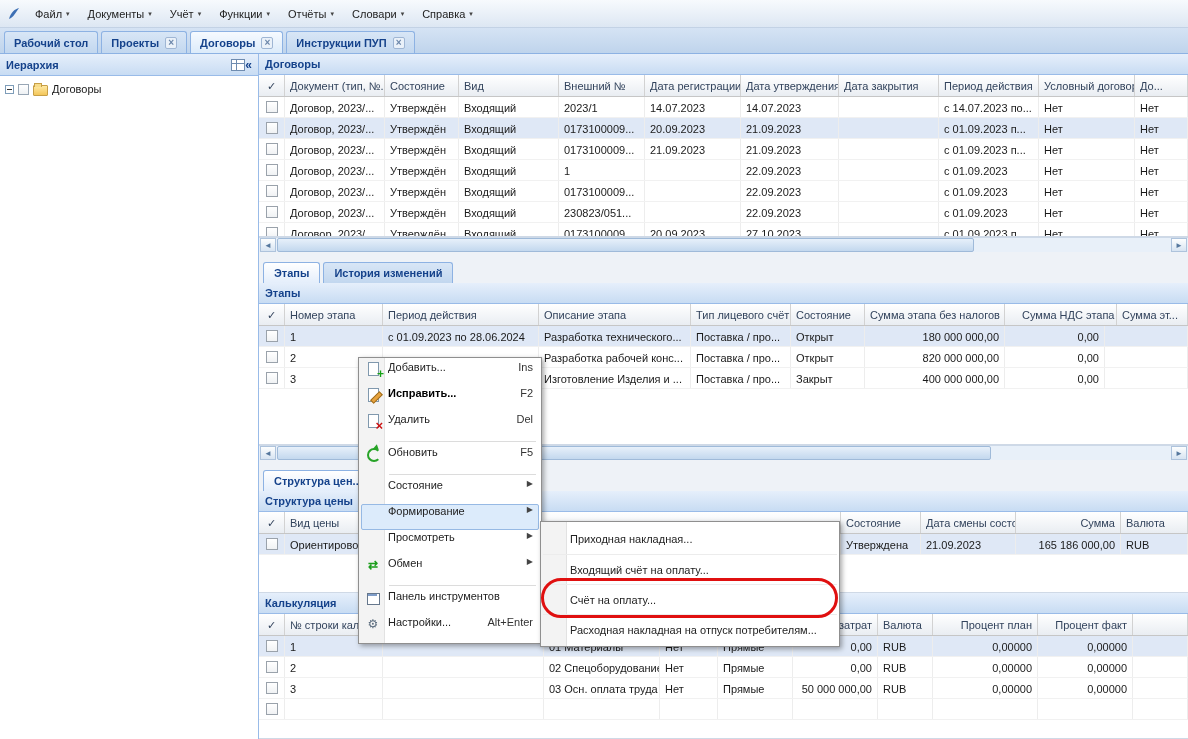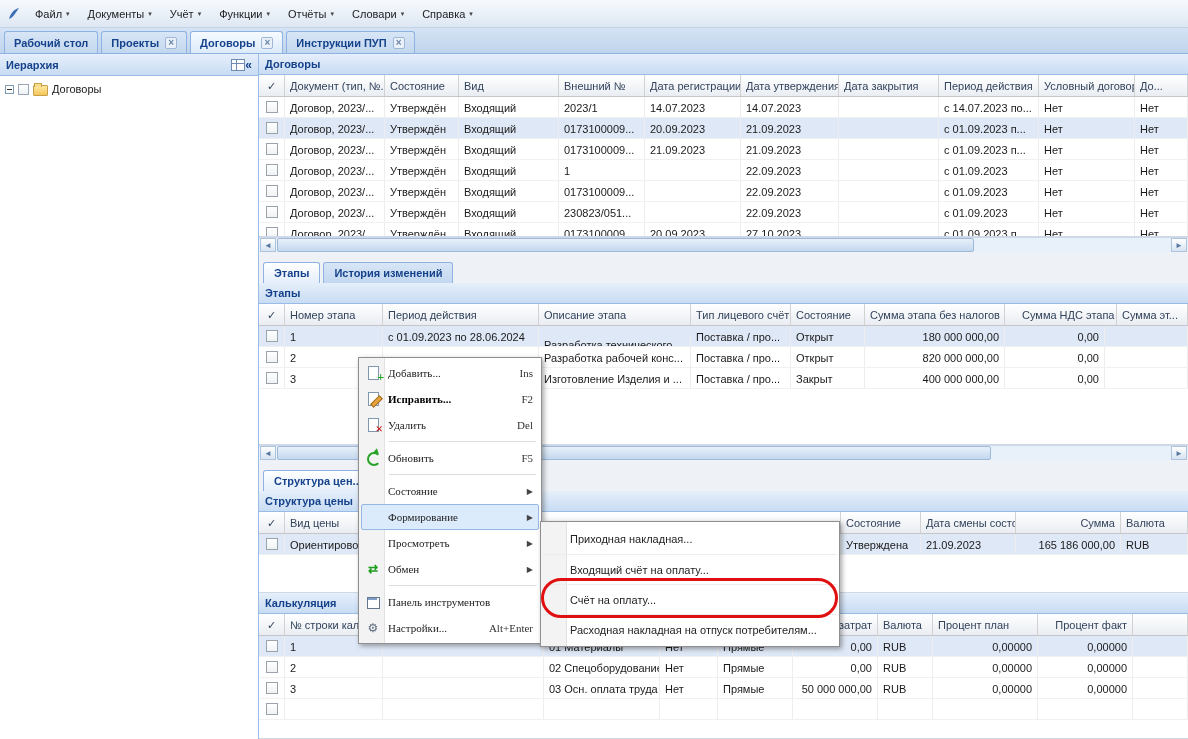--- a/index.html
+++ b/index.html
@@ -53,21 +53,21 @@
   .subtab{height:21px;padding:0 10px;display:flex;align-items:center;border:1px solid #8db2e3;border-bottom:none;border-radius:3px 3px 0 0;background:linear-gradient(#d8e6f6,#c2d7ef);color:#15428b;font-weight:bold;}
   .subtab.active{background:linear-gradient(#ffffff,#e4eefb);}
 
   .hscroll{height:16px;background:#e8f0f9;border-top:1px solid #cdd9e8;display:flex;align-items:center;gap:1px;padding:0 1px;}
   .hs-btn{width:16px;height:14px;font-size:8px;color:#56789e;background:linear-gradient(#fdfefe,#d7e4f2);border:1px solid #aec3dc;display:flex;align-items:center;justify-content:center;}
   .hs-track{flex:1;height:14px;position:relative;}
   .hs-thumb{position:absolute;left:0;top:0;height:14px;background:linear-gradient(#e7f0fa,#c3d8ee);border:1px solid #9fbad9;border-radius:2px;}
 
   
   .ctx{position:absolute;left:358px;top:357px;width:184px;background:linear-gradient(90deg,#f3f3f3 0,#f3f3f3 25px,#e2e2e2 25px,#e2e2e2 26px,#fff 26px);border:1px solid #8f8f8f;box-shadow:2px 2px 5px rgba(0,0,0,.35);padding:2px;z-index:10;}
-  .ctx-item{height:26px;display:flex;align-items:center;padding-right:5px;border:1px solid transparent;border-radius:2px;font-family:Liberation Serif, serif;}
+  .ctx-item{height:26px;display:flex;align-items:flex-start;padding-right:5px;border:1px solid transparent;border-radius:2px;}
   .ctx-item.hl{background:#dcebfb;border-color:#96b9e4;}
   .ctx-item .lbl{flex:1;color:#222;}
   .ctx-item .lbl.b{font-weight:bold;color:#000;}
   .ctx-item .sc{color:#333;margin-left:10px;}
   .ctx-item .arrow{font-size:8px;color:#444;margin-left:8px;}
   .ctx-sep{height:1px;background:#dcdcdc;margin:3px 3px 3px 28px;}
   .mi{width:16px;height:16px;margin:0 7px 0 3px;position:relative;flex-shrink:0;}
   .mi.add-document-icon::before,.mi.duplicate-icon::before,.mi.edit-icon::before,.mi.delete-icon::before{content:'';position:absolute;left:3px;top:1px;width:9px;height:12px;background:#fff;border:1px solid #8098ad;}
   .mi.duplicate-icon::before{box-shadow:3px 2px 0 -1px #eef4fa,3px 2px 0 0 #8098ad;}
   .mi.add-document-icon::after,.mi.duplicate-icon::after{content:'+';position:absolute;right:-3px;bottom:-4px;color:#18a318;font-weight:bold;font-size:12px;}
@@ -323,21 +323,21 @@
           <div class="gcell hcell" style="width: 140px; text-align: right;">Сумма этапа без налогов</div>
           <div class="gcell hcell" style="width: 100px; text-align: right; margin-left: 12px;">Сумма НДС этапа</div>
           <div class="gcell hcell" style="flex: 1 1 0%;">Сумма эт...</div>
         </div>
         <div class="grow selected">
           <div class="gcell cbcell" style="width: 26px;">
             <span class="cb"></span>
           </div>
           <div class="gcell" style="width: 98px;">1</div>
           <div class="gcell" style="width: 156px;">с 01.09.2023 по 28.06.2024</div>
-          <div class="gcell" style="width: 152px; margin-top: 8px;">Разработка технического...</div>
+          <div class="gcell" style="width: 152px;">Разработка технического...</div>
           <div class="gcell" style="width: 100px;">Поставка / про...</div>
           <div class="gcell" style="width: 74px;">Открыт</div>
           <div class="gcell" style="width: 140px; text-align: right;">180 000 000,00</div>
           <div class="gcell" style="width: 100px; text-align: right;">0,00</div>
           <div class="gcell" style="flex: 1 1 0%;"></div>
         </div>
         <div class="grow">
           <div class="gcell cbcell" style="width: 26px;">
             <span class="cb"></span>
           </div>
@@ -411,21 +411,21 @@
     <div class="grid" style="height:130px">
         <div class="ghead">
           <div class="gcell hcell" style="width: 26px; text-align: center;">✓</div>
           <div class="gcell hcell" style="width: 98px;">№ строки кал...</div>
           <div class="gcell hcell" style="width: 161px;"></div>
           <div class="gcell hcell" style="width: 116px;">...новая</div>
           <div class="gcell hcell" style="width: 58px;"></div>
           <div class="gcell hcell" style="width: 75px;">Тип затрат</div>
           <div class="gcell hcell" style="width: 85px; text-align: right;">Сумма затрат</div>
           <div class="gcell hcell" style="width: 55px;">Валюта</div>
-          <div class="gcell hcell" style="width: 105px; ">Процент план</div>
+          <div class="gcell hcell" style="width: 105px; text-align: right;">Процент план</div>
           <div class="gcell hcell" style="width: 95px; text-align: right;">Процент факт</div>
           <div class="gcell hcell" style="flex: 1 1 0%;"></div>
         </div>
         <div class="grow selected">
           <div class="gcell cbcell" style="width: 26px;">
             <span class="cb"></span>
           </div>
           <div class="gcell" style="width: 98px;">1</div>
           <div class="gcell" style="width: 161px;"></div>
           <div class="gcell" style="width: 116px;">01 Материалы</div>

